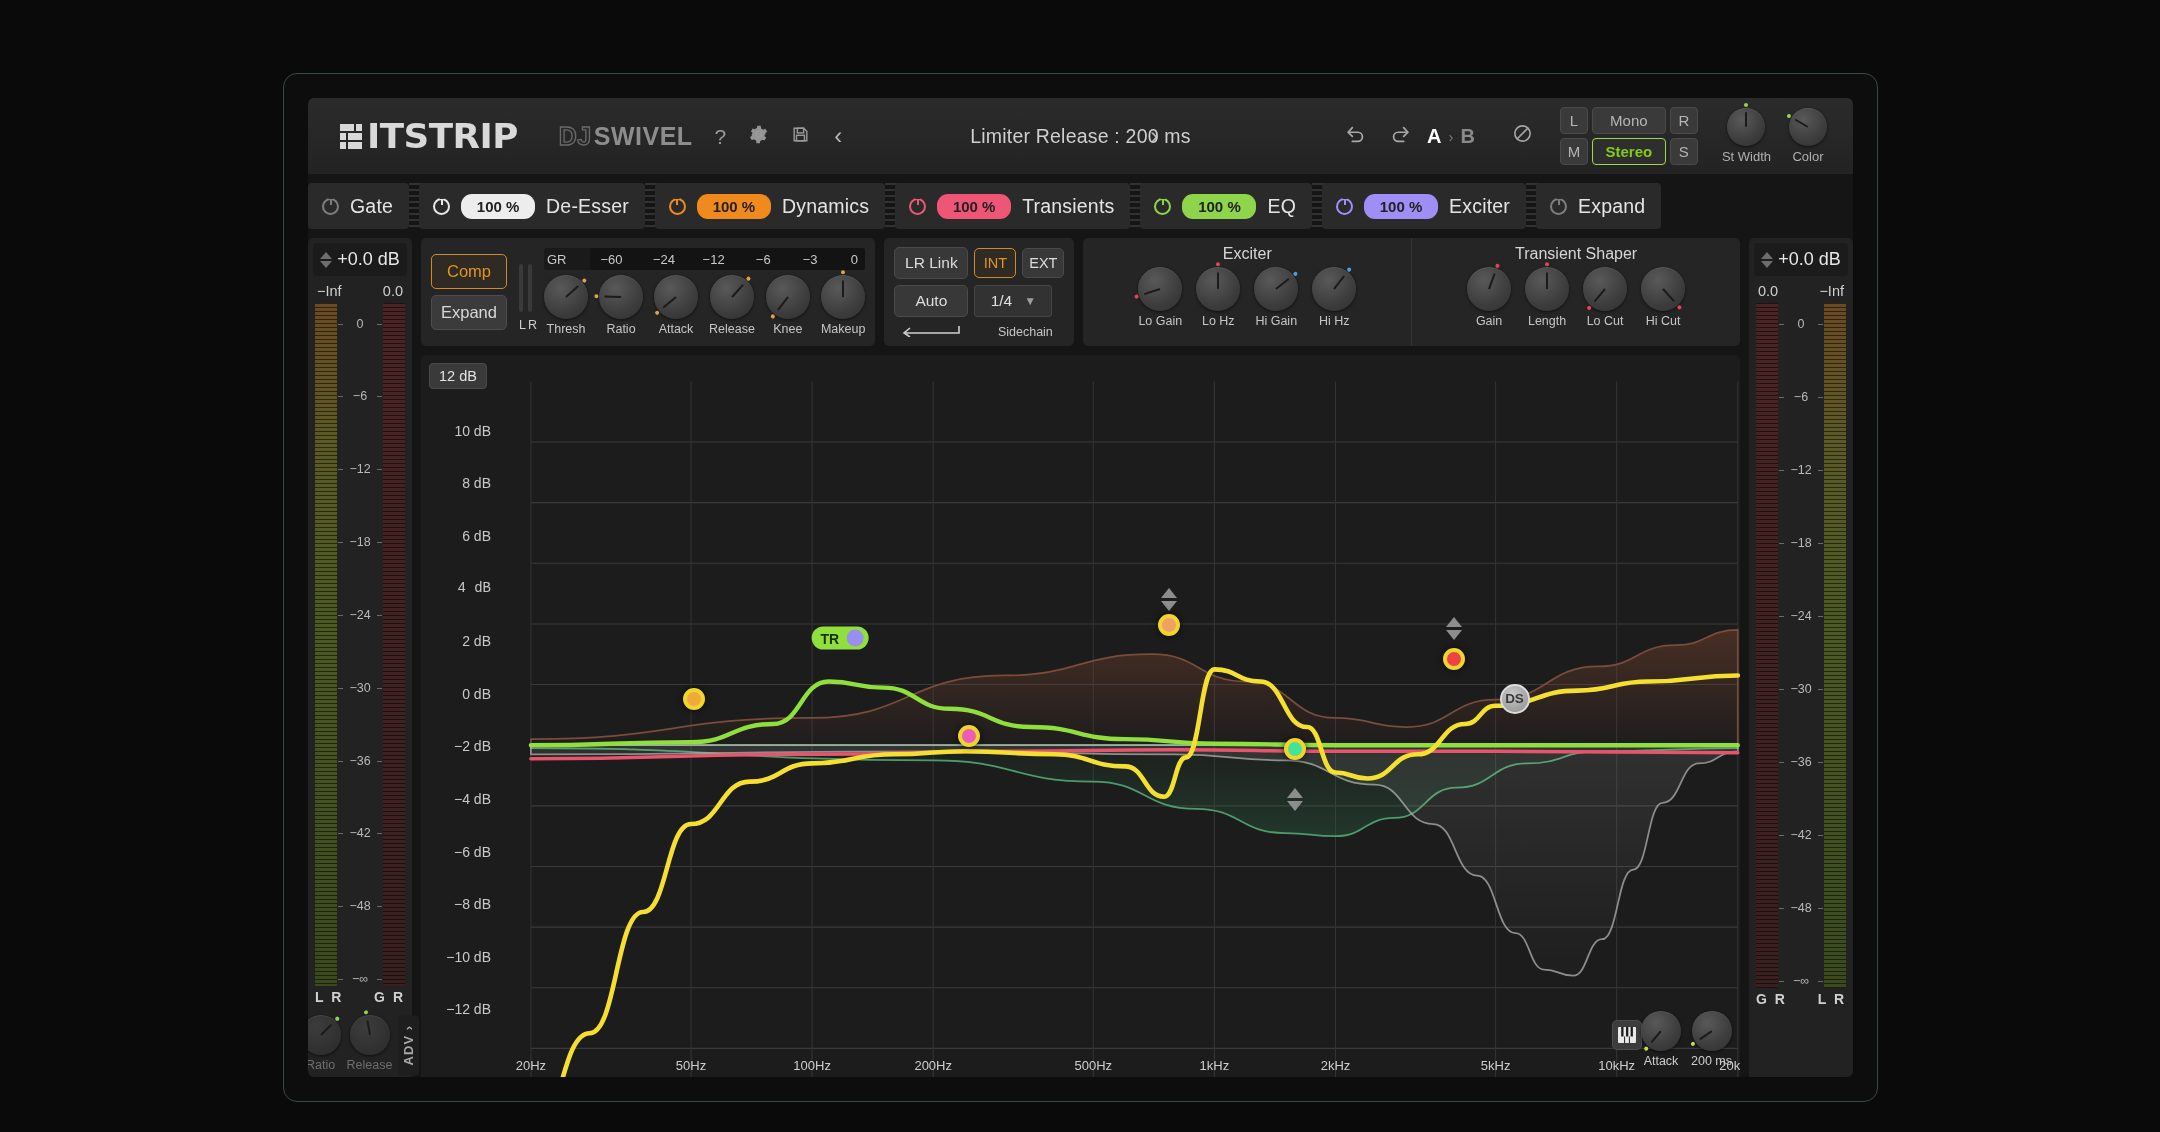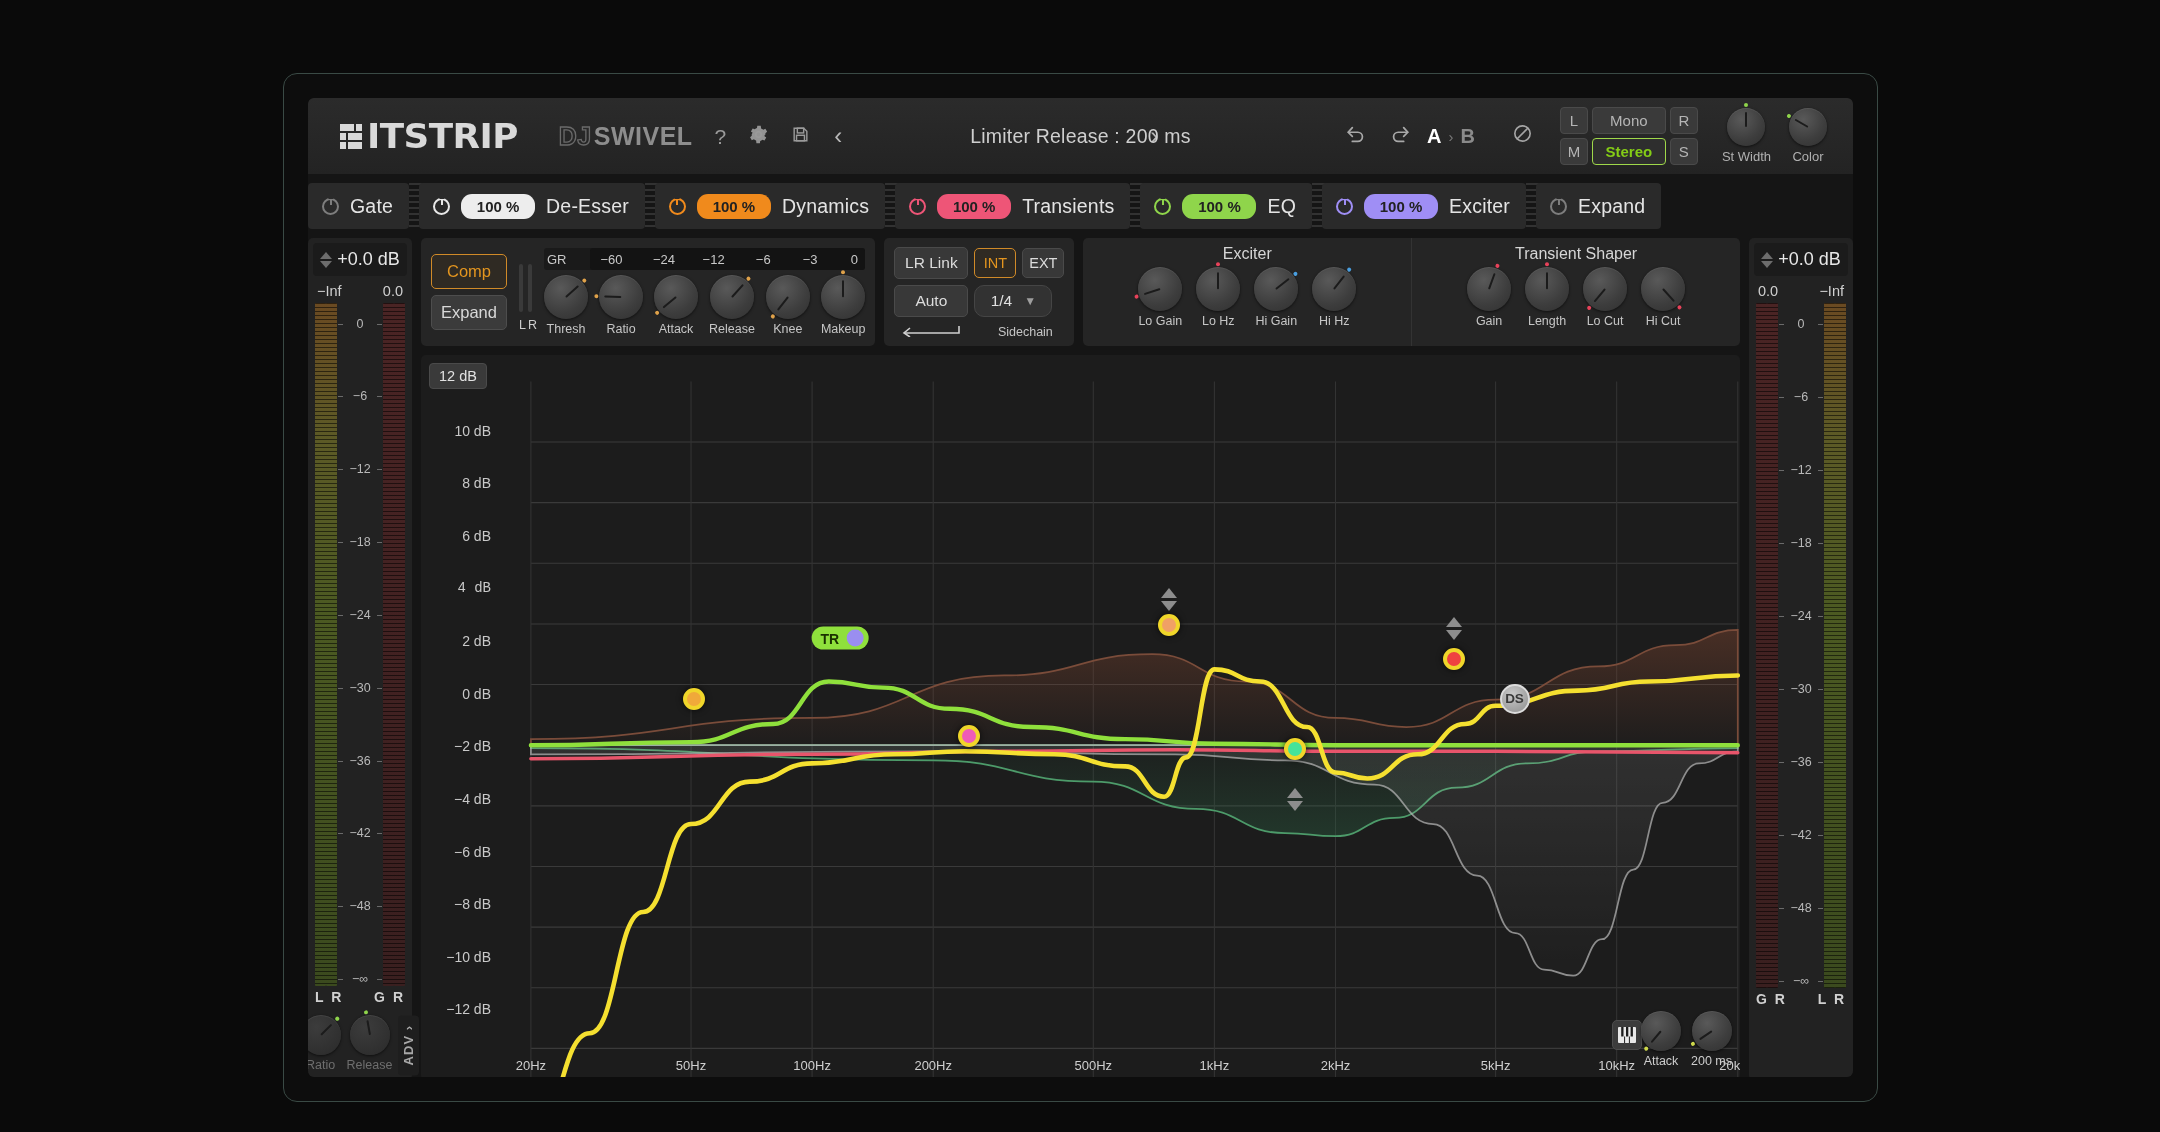--- a/index.html
+++ b/index.html
@@ -251,21 +251,21 @@
   .side-box { flex: 0 0 auto; display: flex; flex-direction: column; gap: 6px; padding: 9px 10px; }
   .side-row { display: flex; gap: 6px; align-items: center; }
   .btn-gray {
     background: #383838; border: 1px solid #4a4a4a; border-radius: 5px;
     color: #dcdcdc; font-size: 15.5px; padding: 6px 0; text-align: center; cursor: pointer;
     min-width: 74px;
   }
   .btn-gray.sm { min-width: 42px; font-size: 14.5px; }
   .btn-gray.act { border-color: #d08a28; color: #e3951f; background: #2f2a23; }
   .select-box {
-    background: #323232; border: 1px solid #454545; border-radius: 10px;
+    background: #323232; border: 1px solid #454545; border-radius: 3px;
     color: #e0e0e0; font-size: 15.5px; padding: 6px 8px; cursor: pointer;
     display: flex; align-items: center; justify-content: center; gap: 12px; min-width: 78px;
   }
   .select-box .cv { color: #9e9e9e; font-size: 12px; }
   .side-foot { display: flex; gap: 6px; align-items: center; justify-content: space-between; }
   .arrow-left { color: #cfcfcf; font-size: 15px; letter-spacing: -2px; min-width: 74px; text-align: center;}
   .sc-lbl { font-size: 12.5px; color: #c6c6c6; min-width: 78px; text-align: center; }
 
   .fx-box { flex: 1; display: flex; min-width: 0; }
   .fx-half { flex: 1; display: flex; flex-direction: column; align-items: center; padding: 7px 6px 8px; gap: 4px; }

